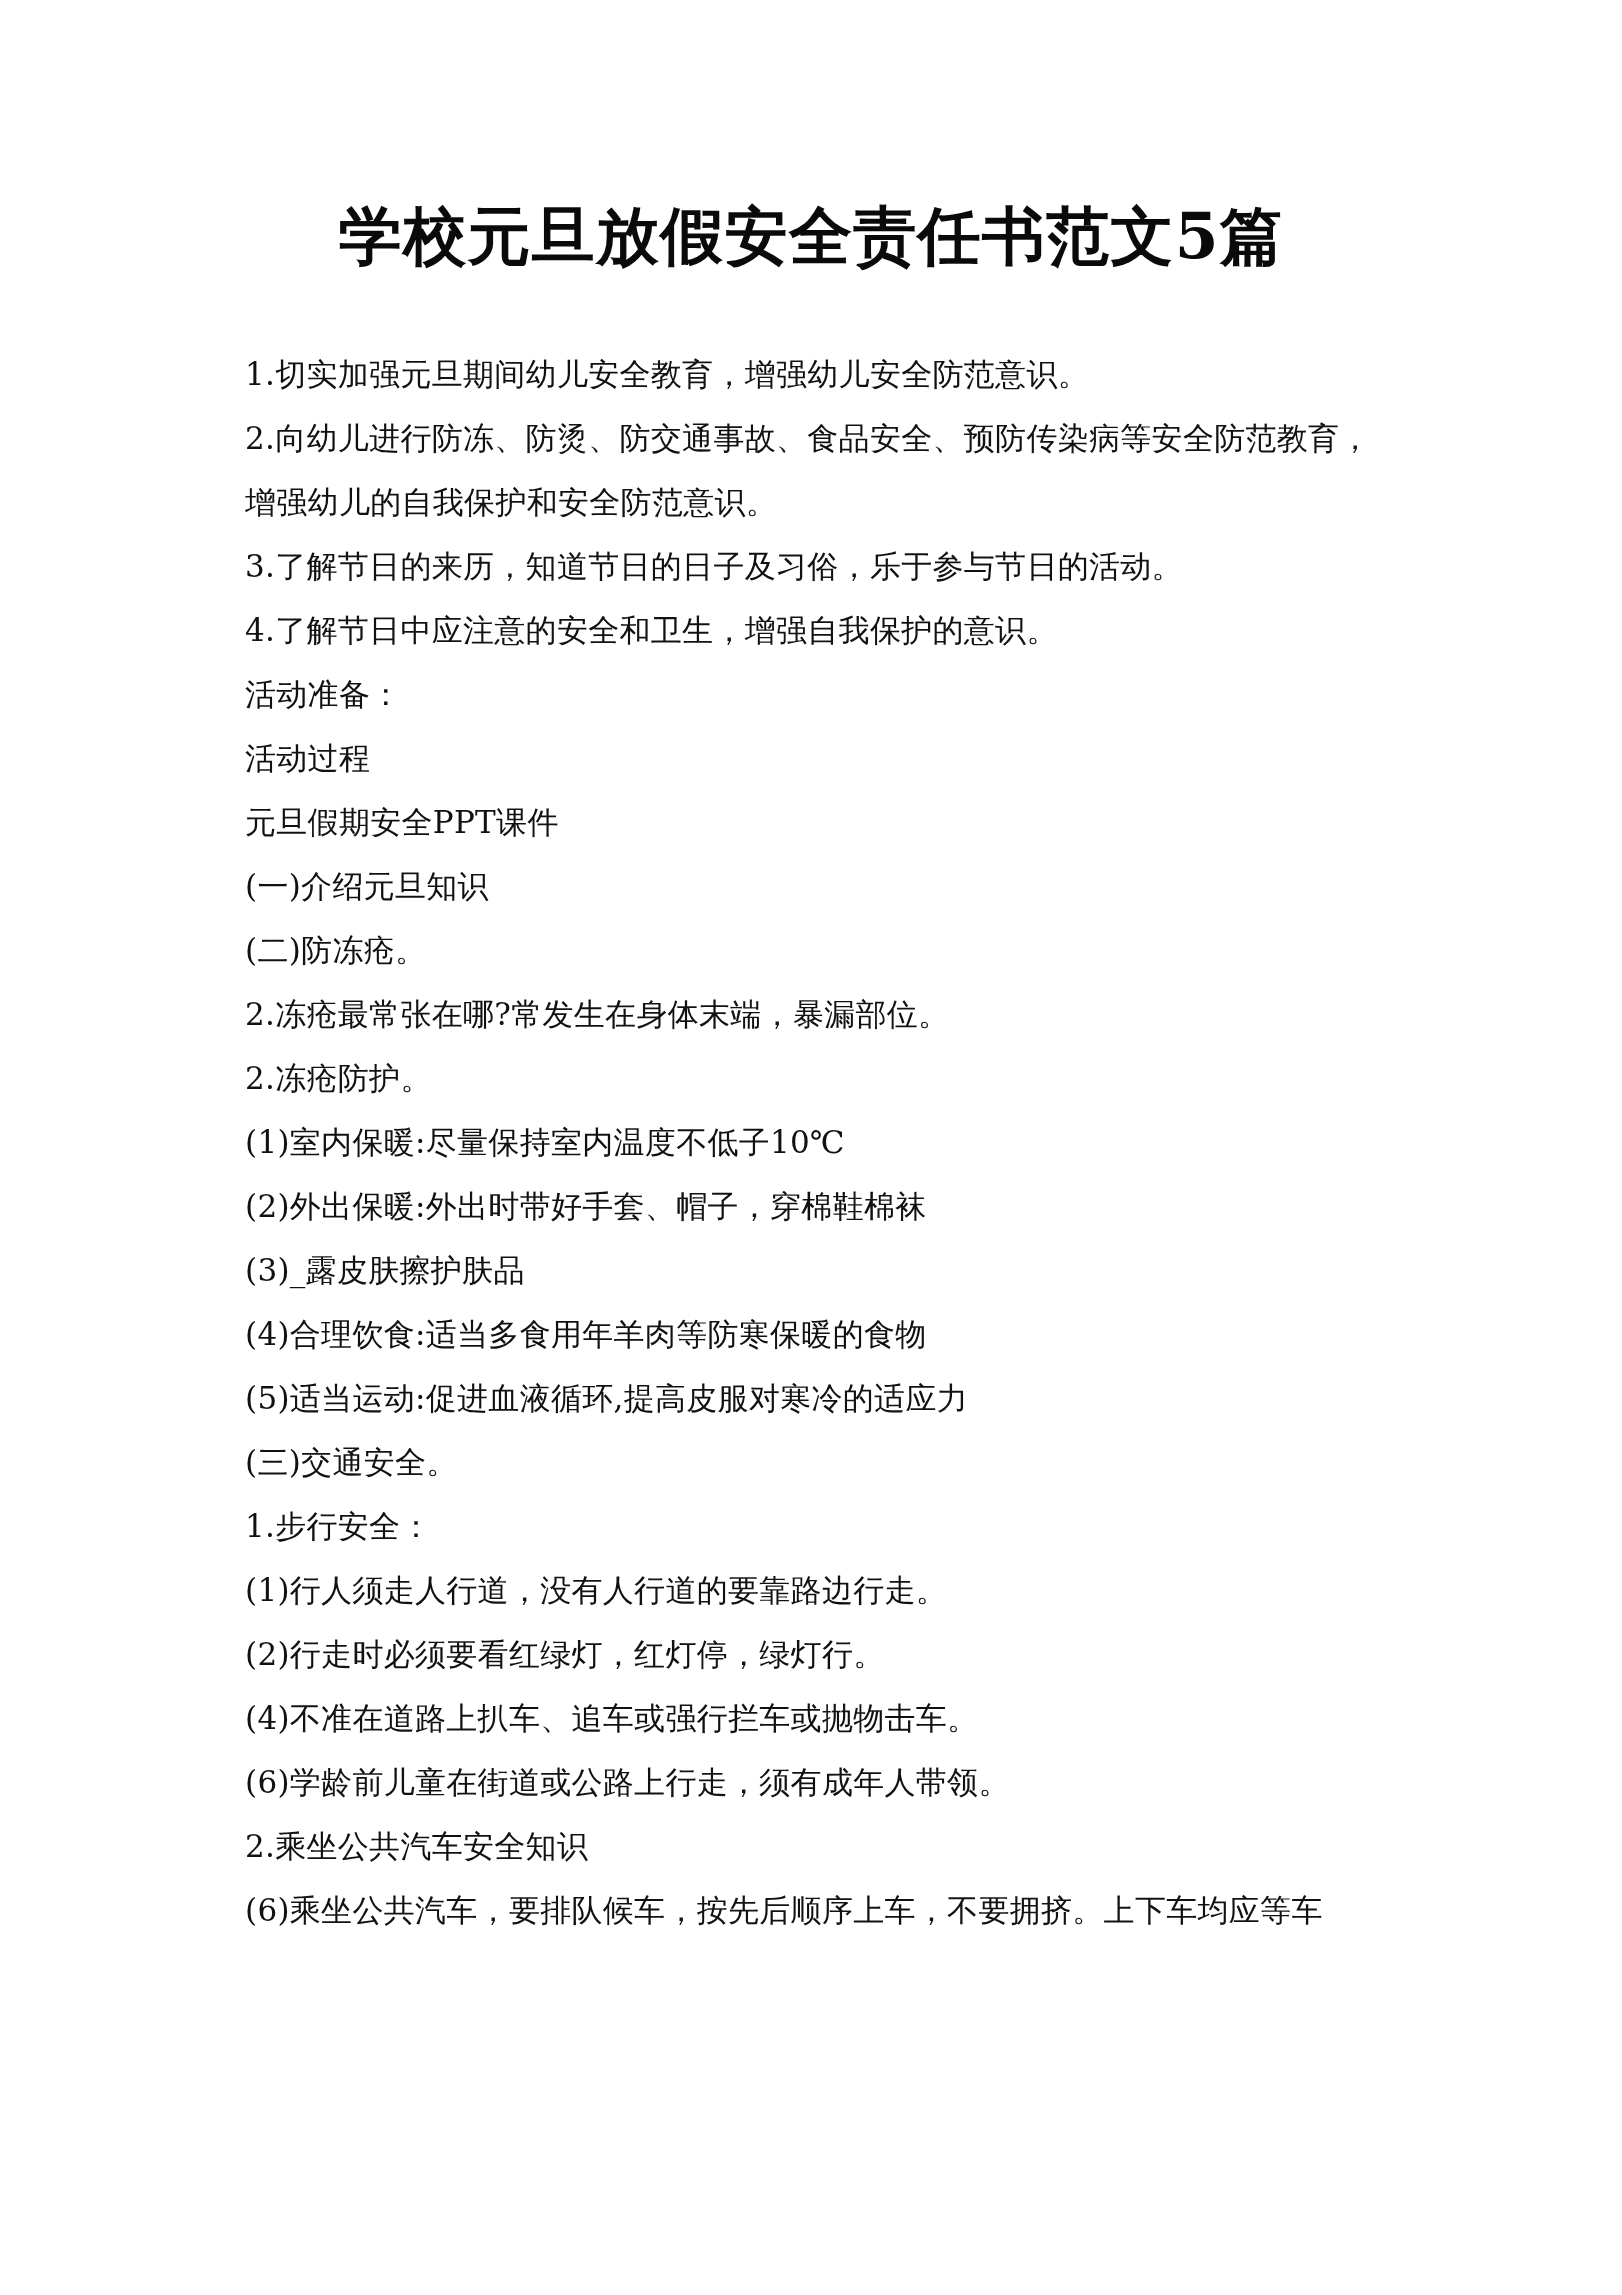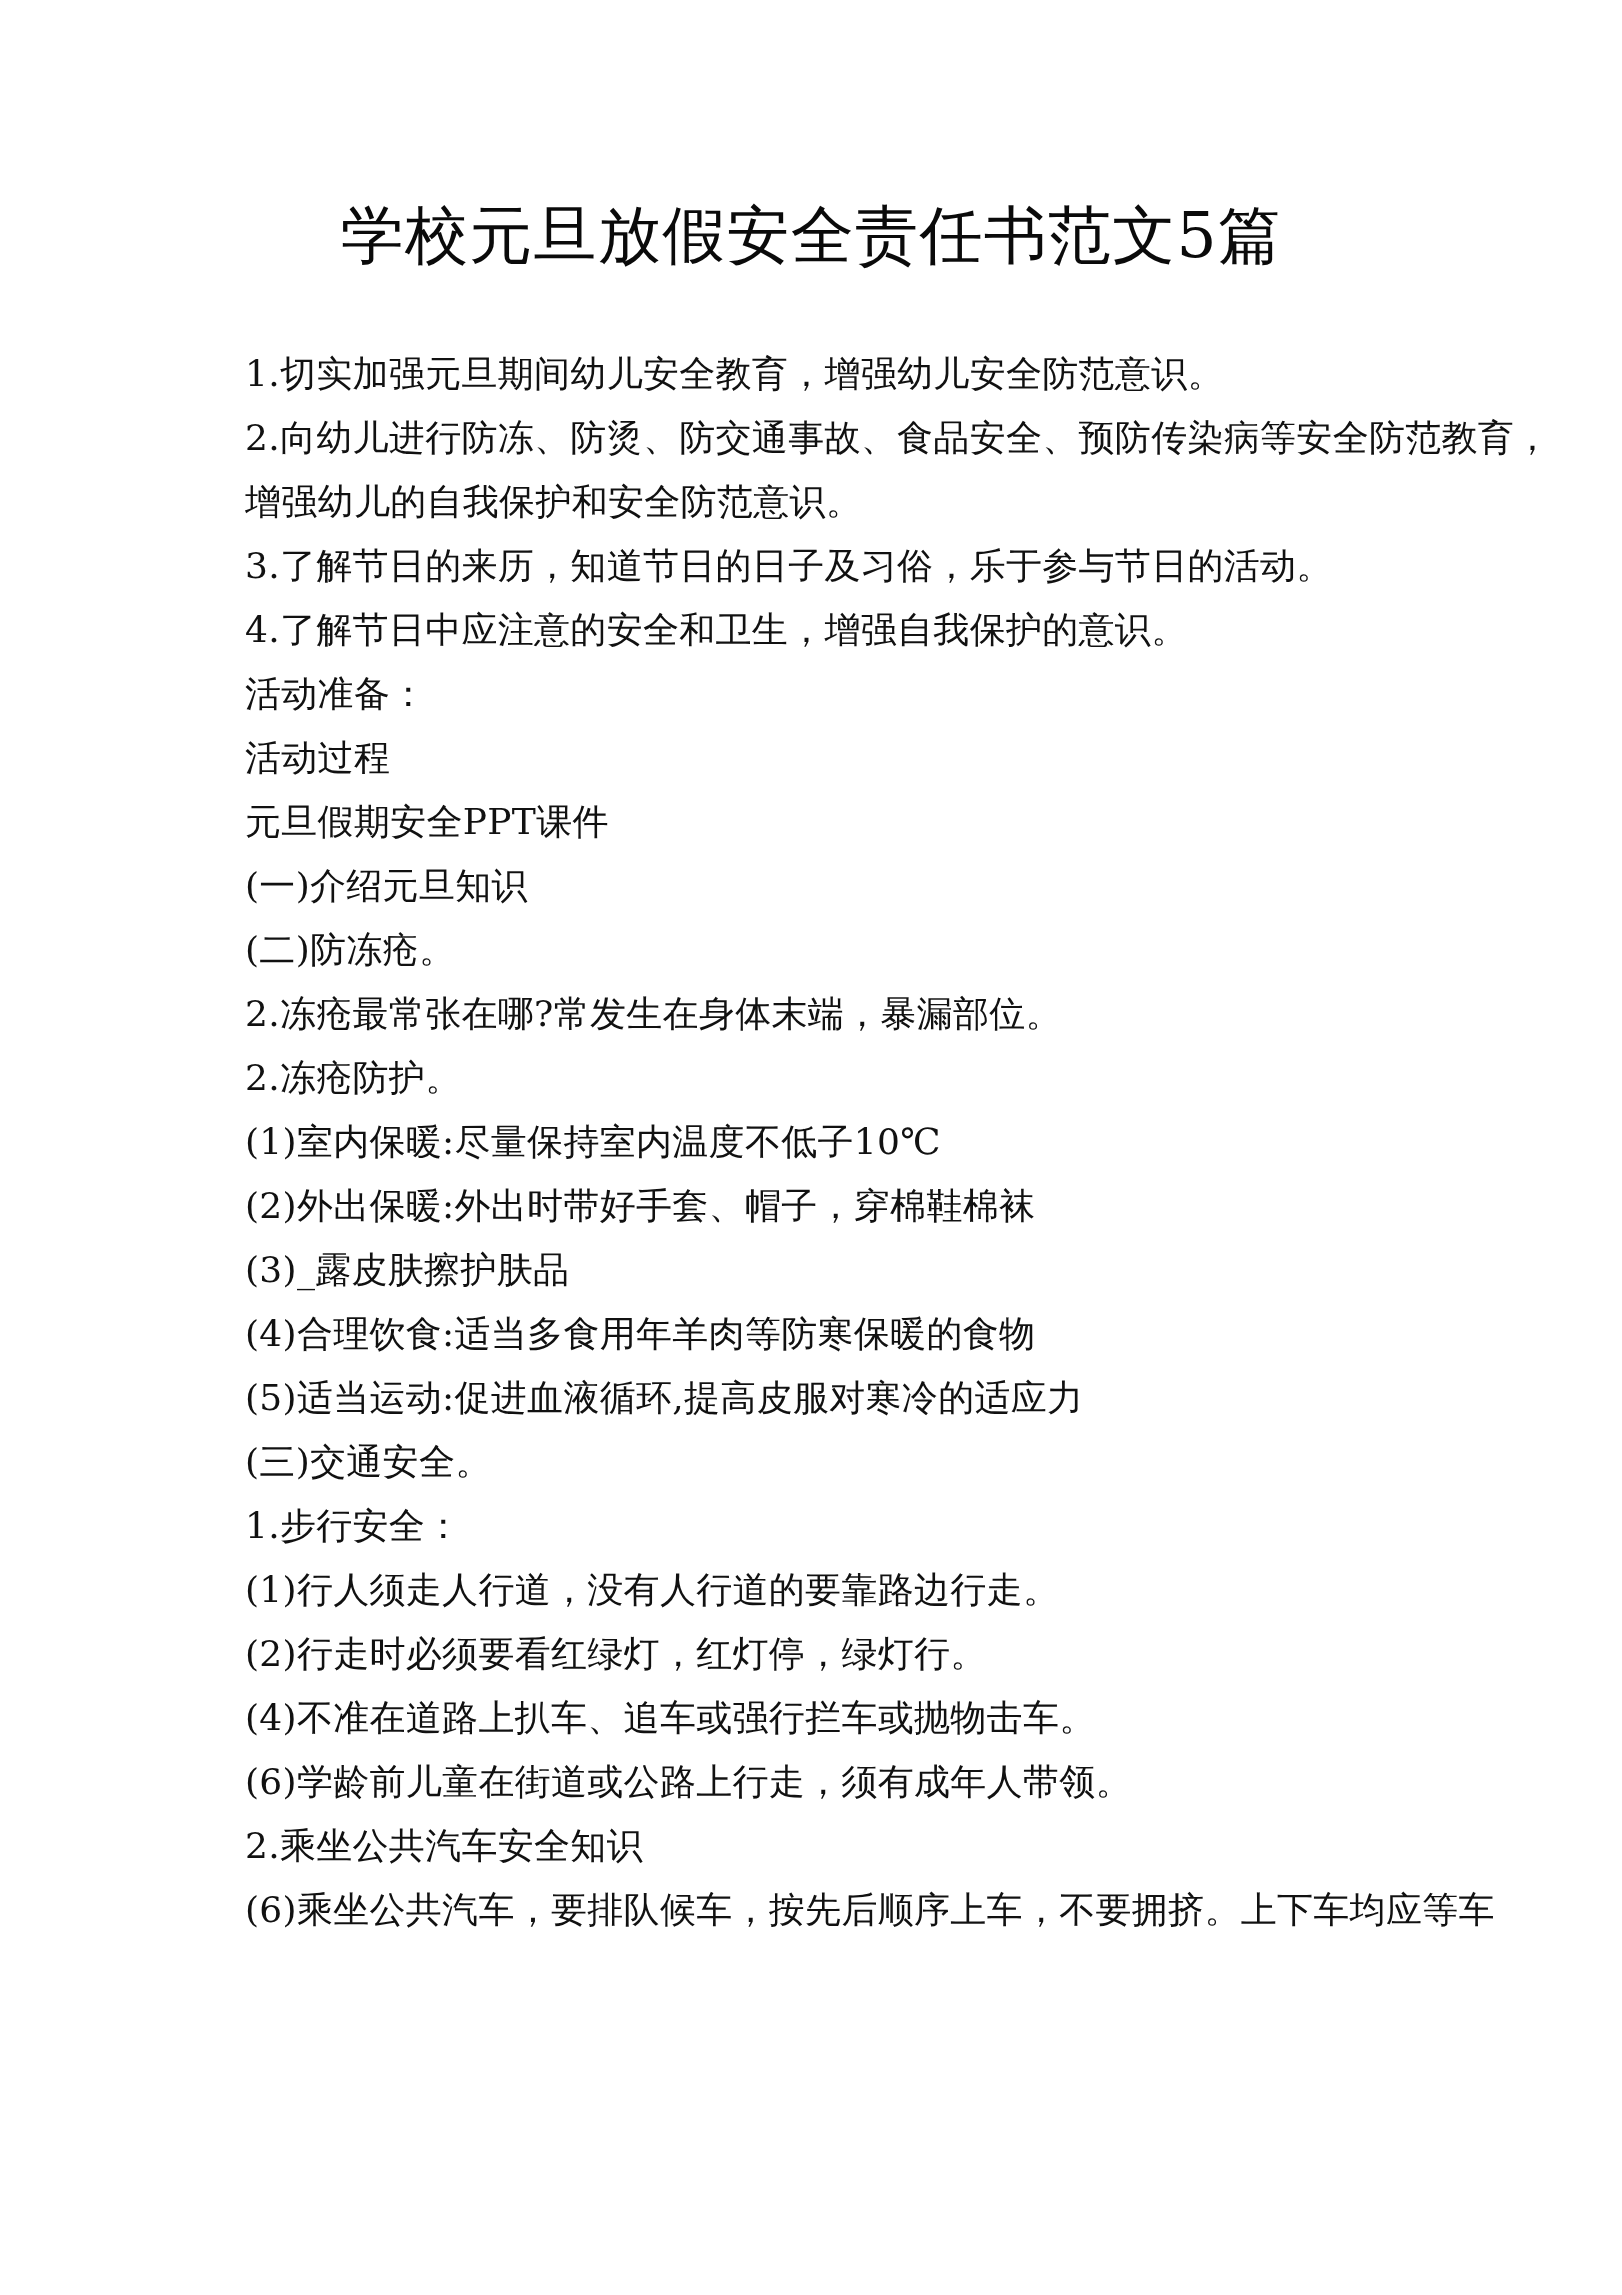--- a/index.html
+++ b/index.html
@@ -24,36 +24,36 @@
       background: #ffffff;
     }
     .title {
       position: absolute;
       left: 0;
       width: 1623px;
       top: 190px;
       text-align: center;
       font-size: 63px;
       line-height: 92px;
-      font-weight: normal;
+      font-weight: bold;
       letter-spacing: 1.3px;
       margin: 0;
       color: #0a0a0a;
     }
     .body {
       position: absolute;
       left: 245px;
       top: 342px;
       width: 1139px;
       margin: 0;
       padding: 0;
       list-style: none;
     }
     .line {
-      font-size: 36px;
+      font-size: 31px;
       line-height: 64px;
       height: 64px;
       white-space: nowrap;
       letter-spacing: 0.3px;
       color: #111111;
     }
   </style>
 </head>
 <body>
 

